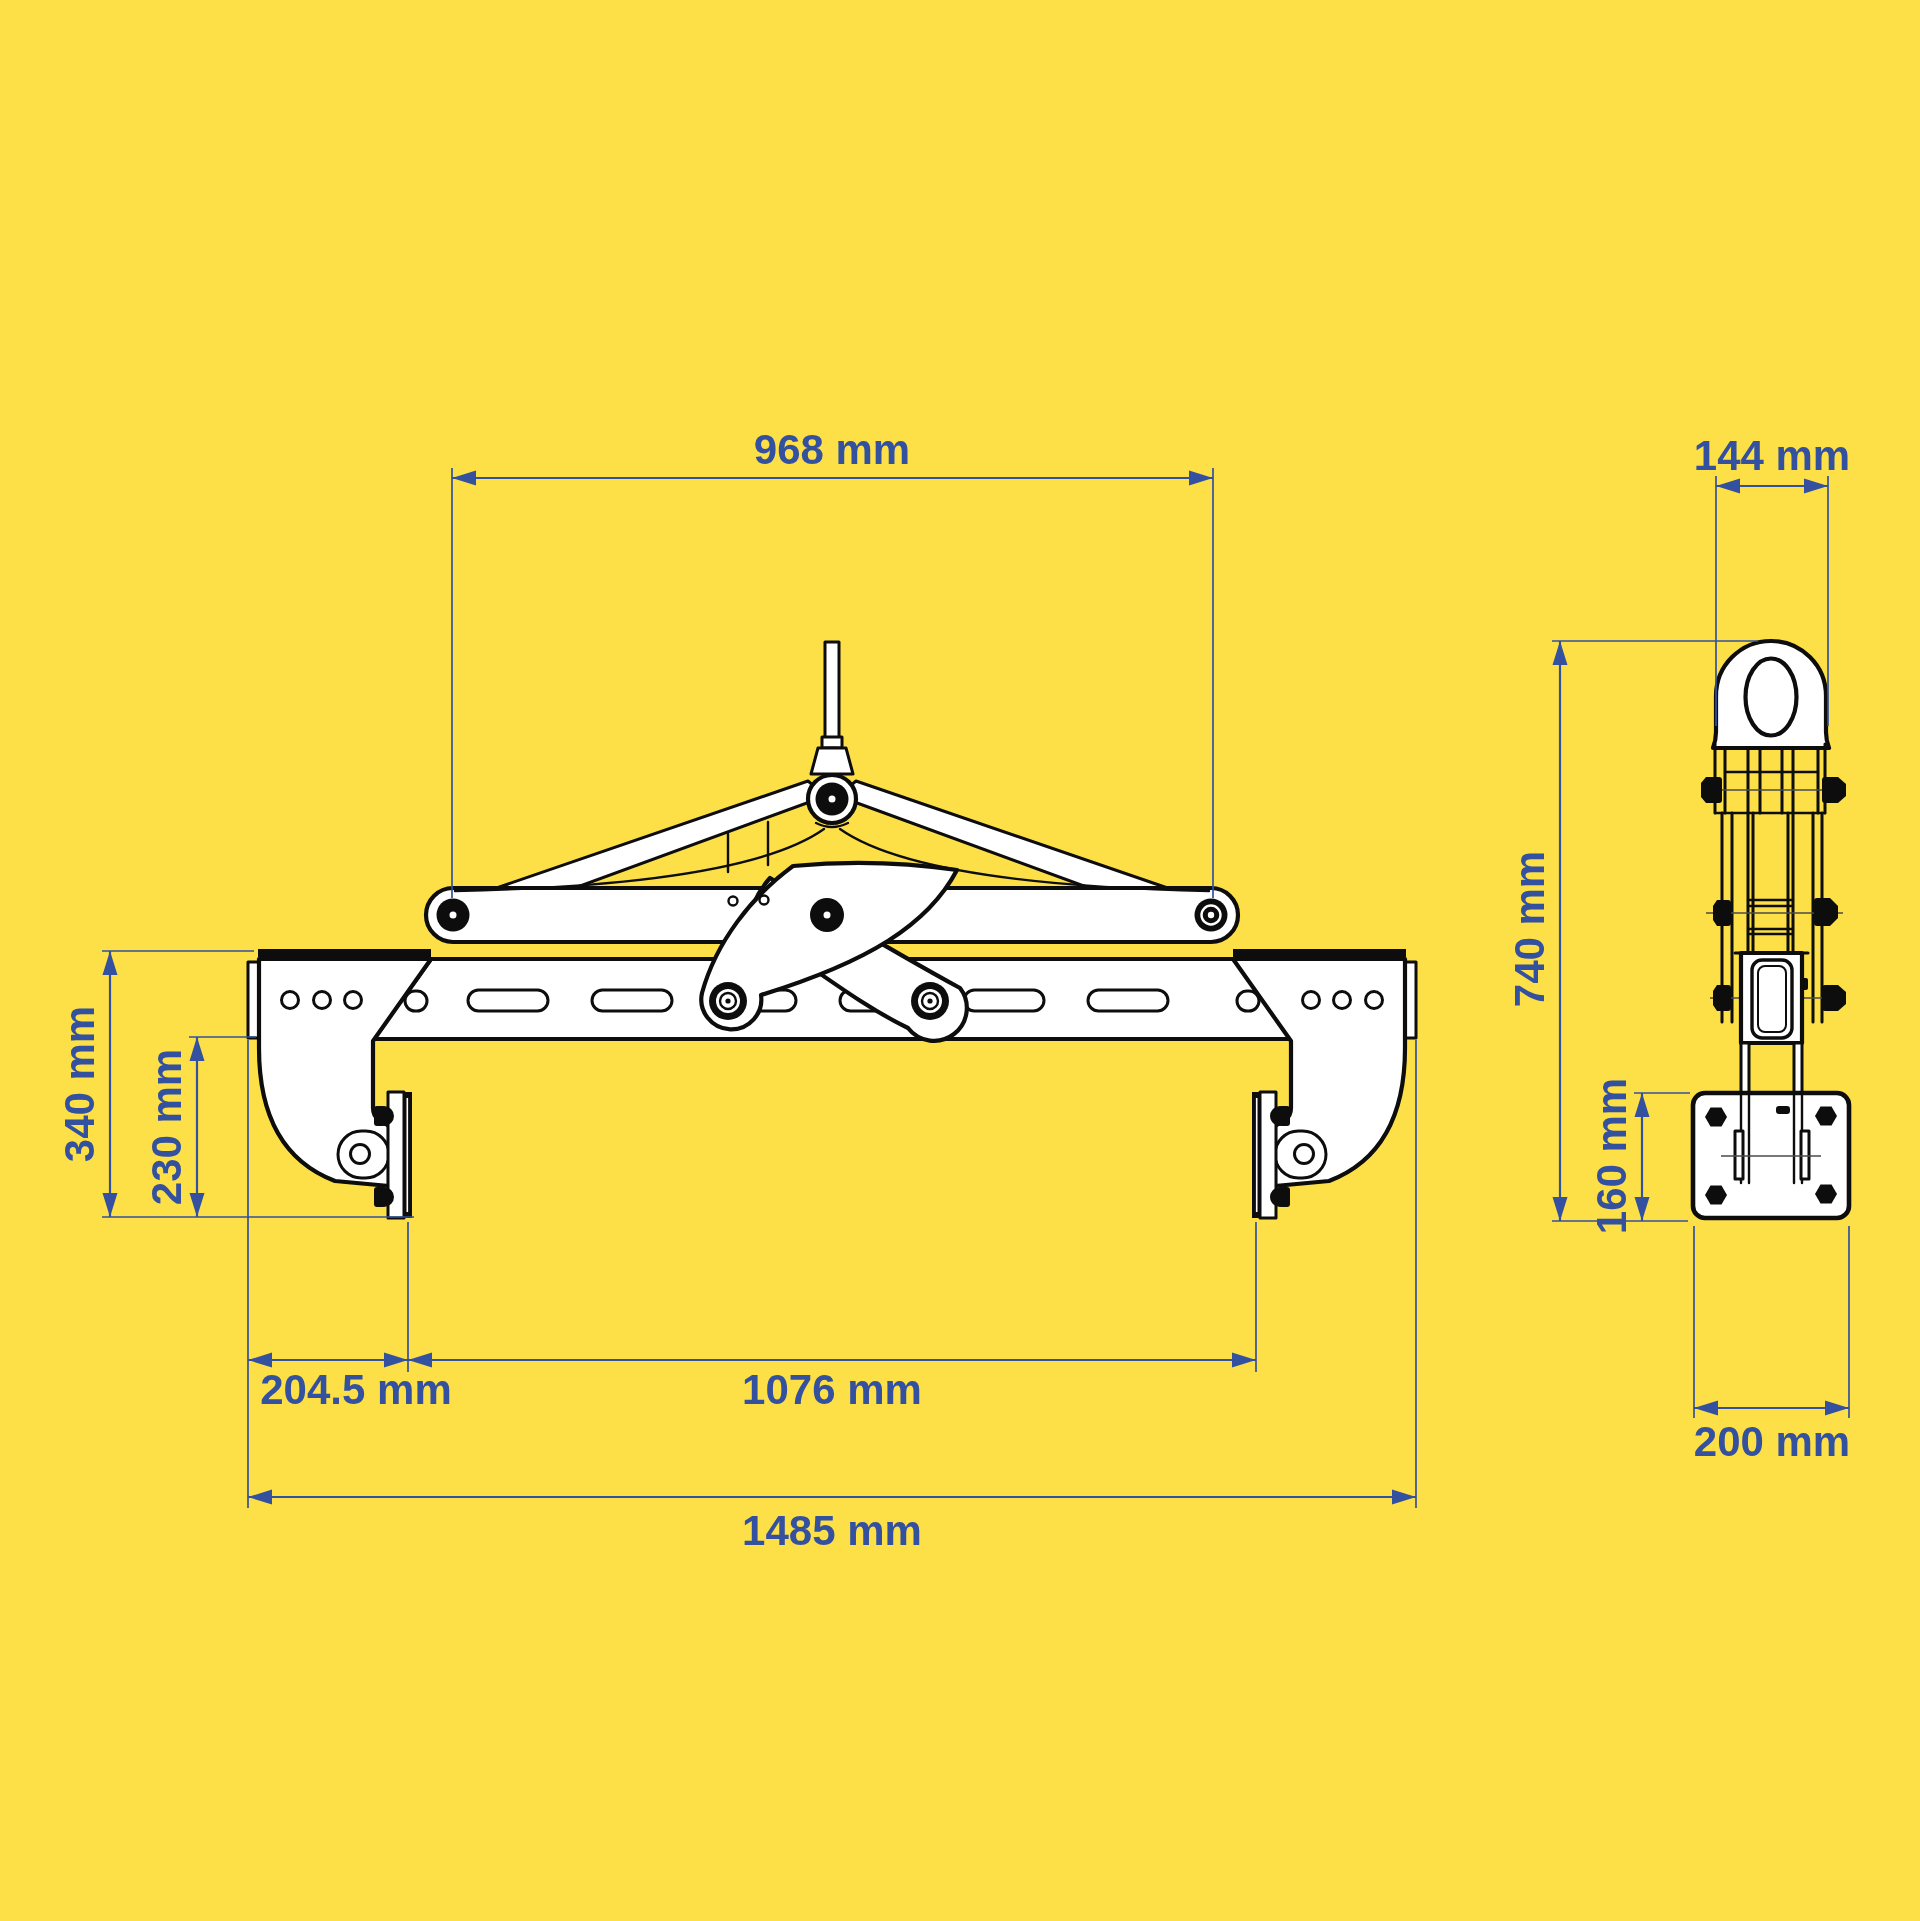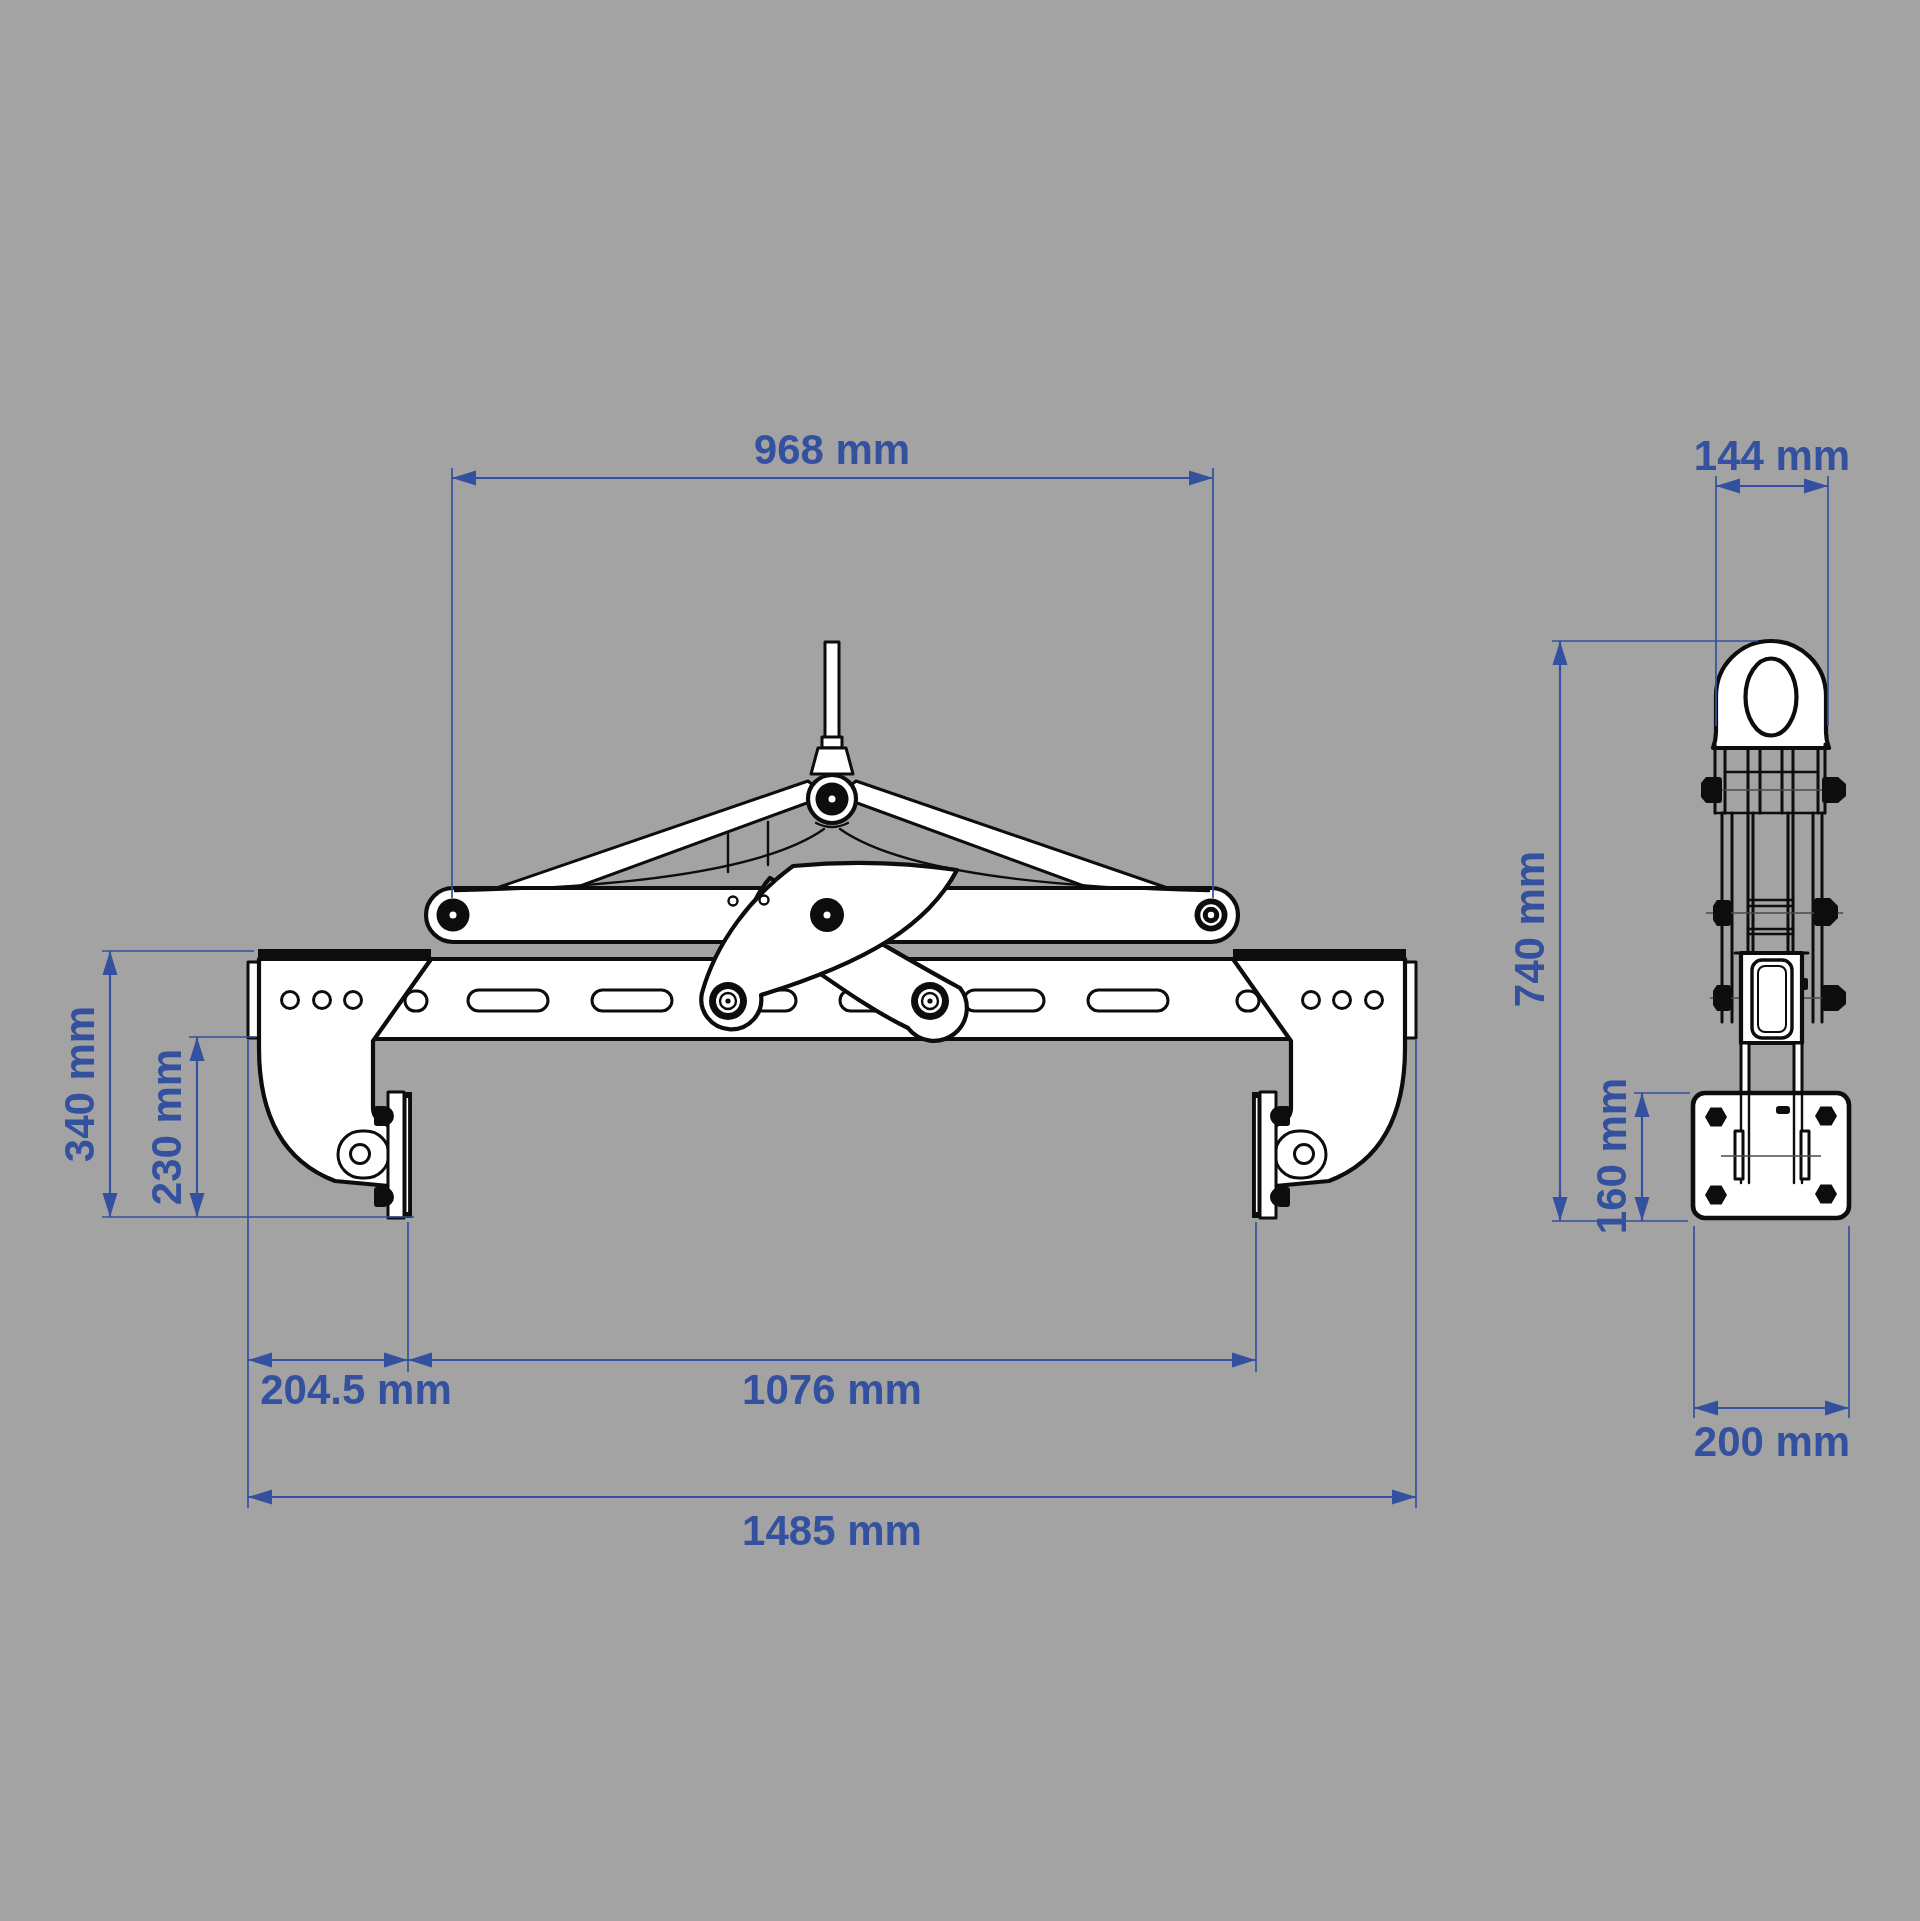--- a/index.html
+++ b/index.html
@@ -1,17 +1,17 @@
 <!DOCTYPE html>
 <html><head>
 <meta charset="utf-8">
 <style>
   html,body{margin:0;padding:0;background:#ffffff;}
   body{font-family:"Liberation Sans", sans-serif;}
-  .stage{width:1920px;height:1921px;background:#a3a3a3;position:relative;margin:0 auto;overflow:hidden;}
+  .stage{width:1920px;height:1921px;background:#fde047;position:relative;margin:0 auto;overflow:hidden;}
   svg{display:block;}
   
   .k   {fill:#ffffff;stroke:#0d0d0d;stroke-width:4.2;stroke-linejoin:round;stroke-linecap:round;}
   .k3  {fill:#ffffff;stroke:#0d0d0d;stroke-width:3;stroke-linejoin:round;stroke-linecap:round;}
   .k2  {fill:none;stroke:#0d0d0d;stroke-width:2.4;stroke-linecap:round;}
   .kl3 {fill:none;stroke:#0d0d0d;stroke-width:3;stroke-linecap:round;}
   .hair{fill:none;stroke:#4a4a4a;stroke-width:1.4;}
   .blk {fill:#0d0d0d;stroke:none;}
   .wht {fill:#ffffff;stroke:none;}
   

